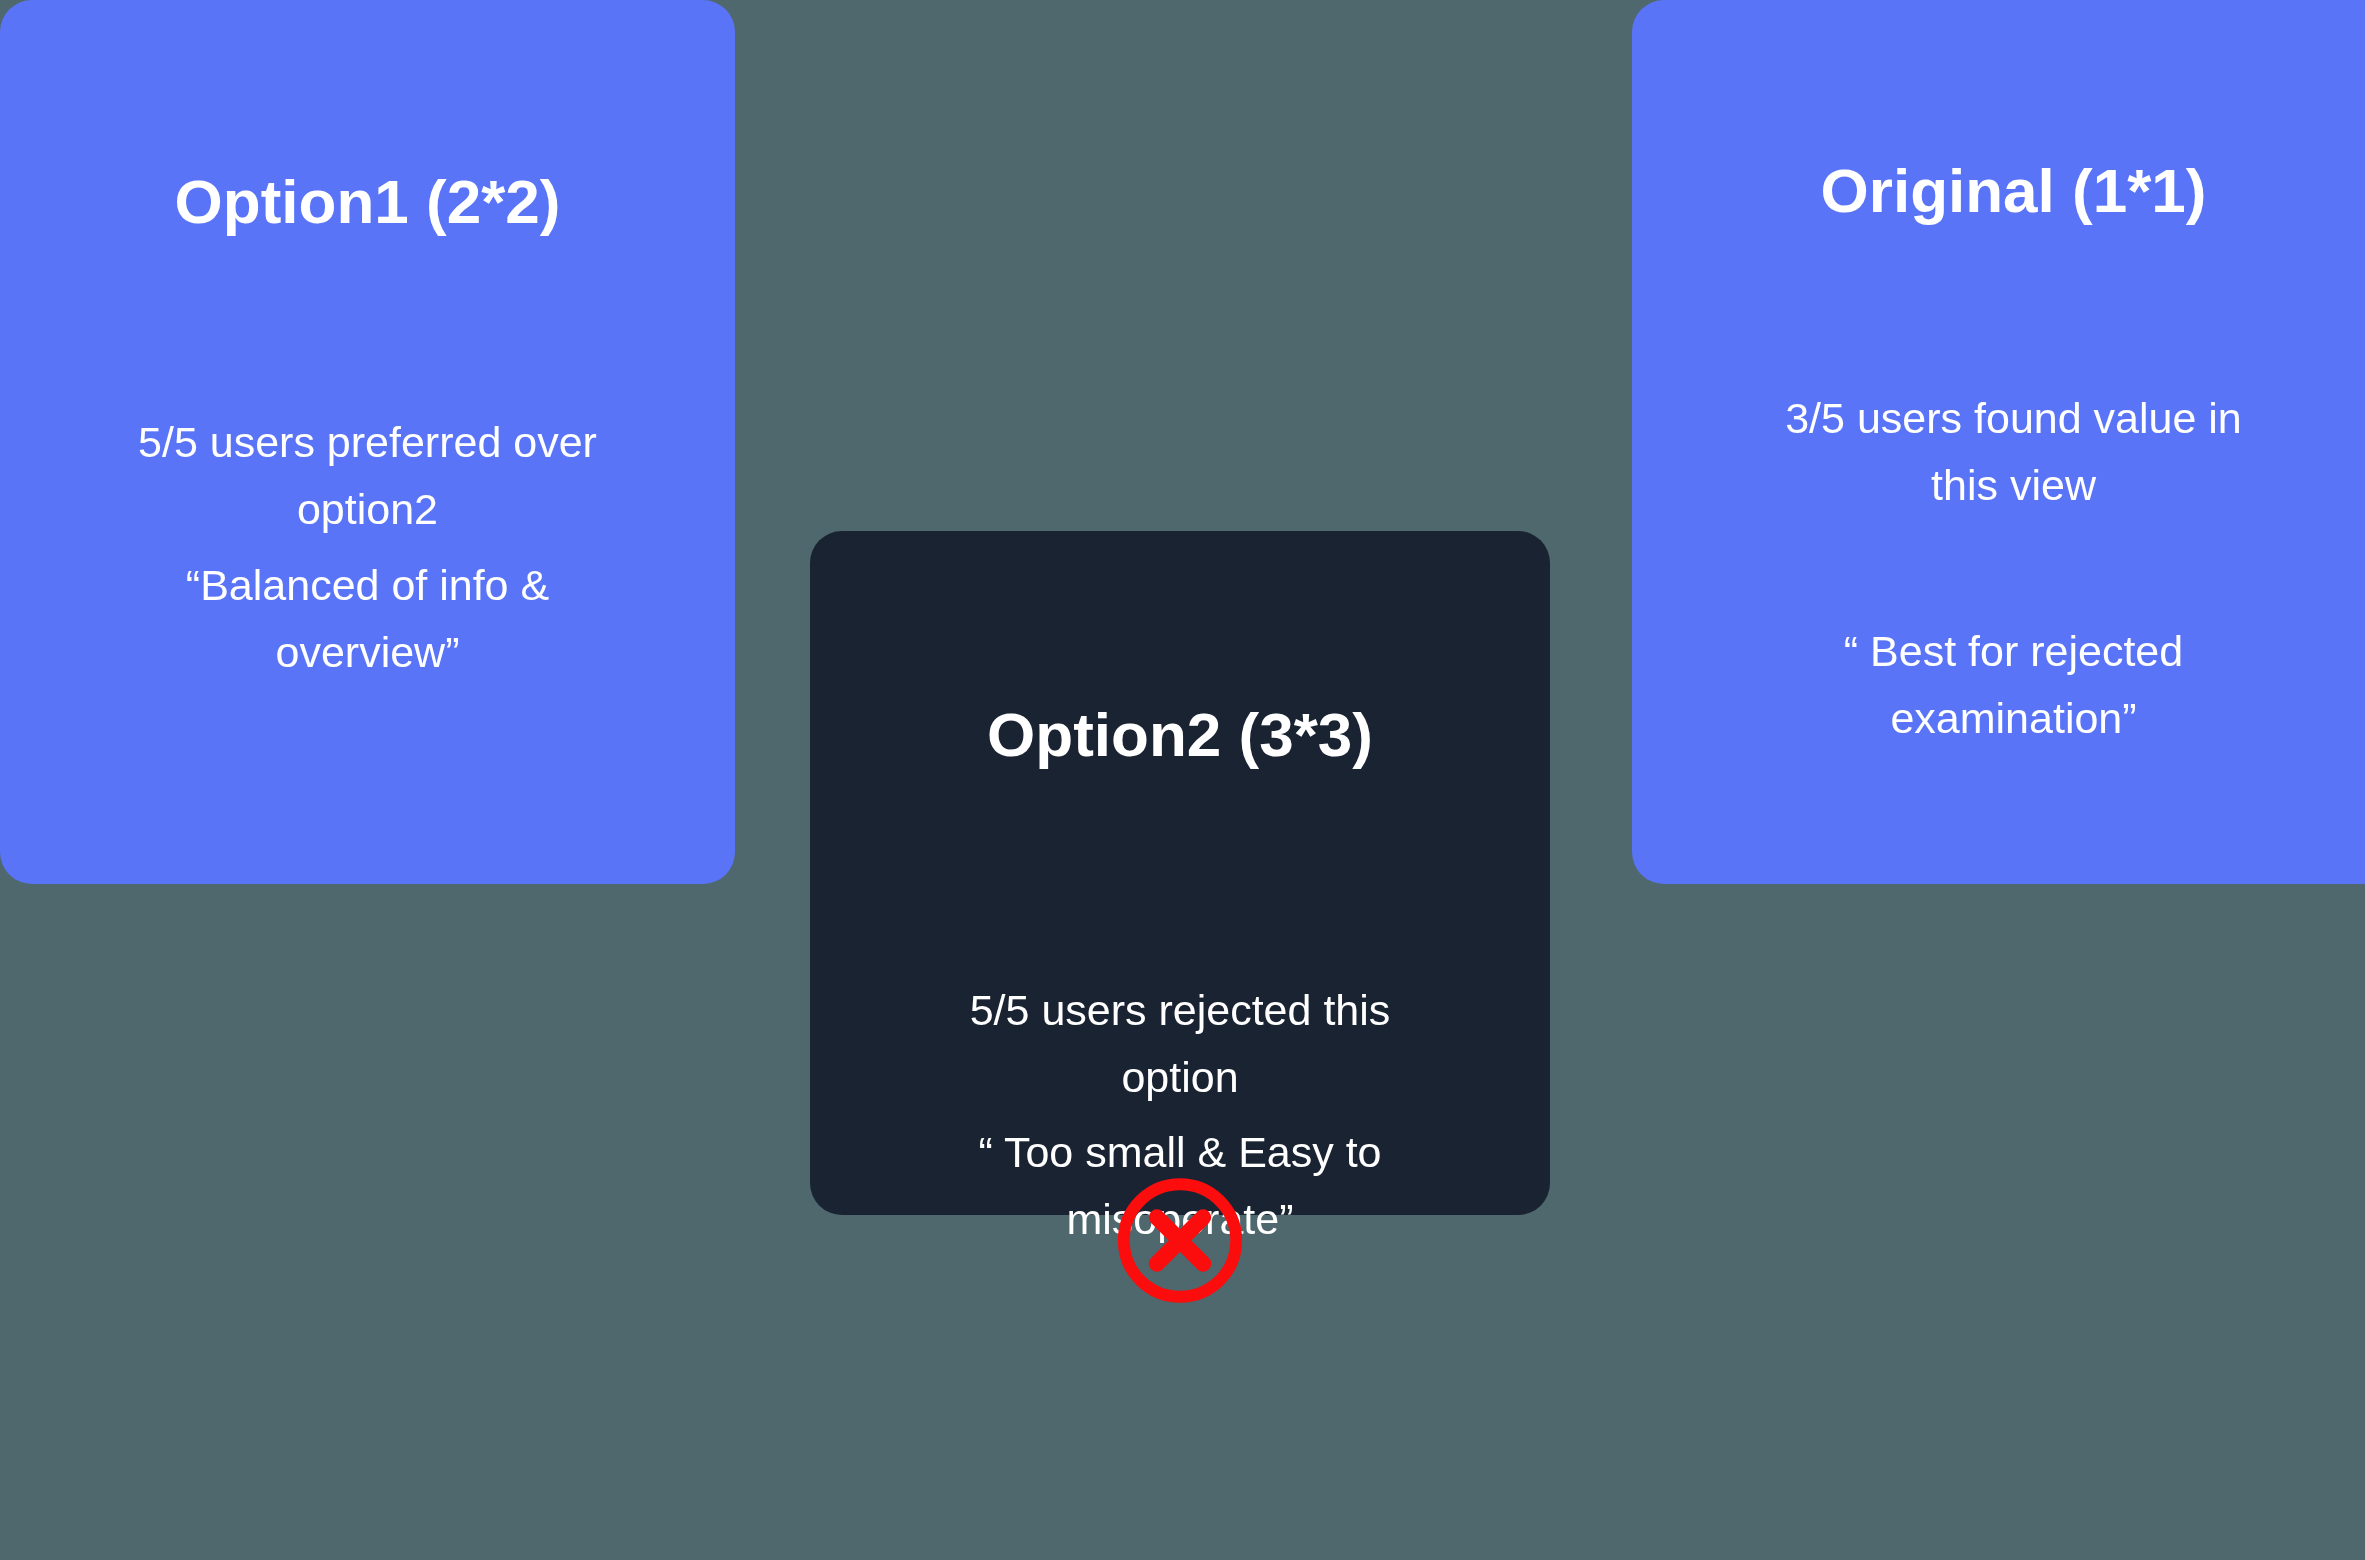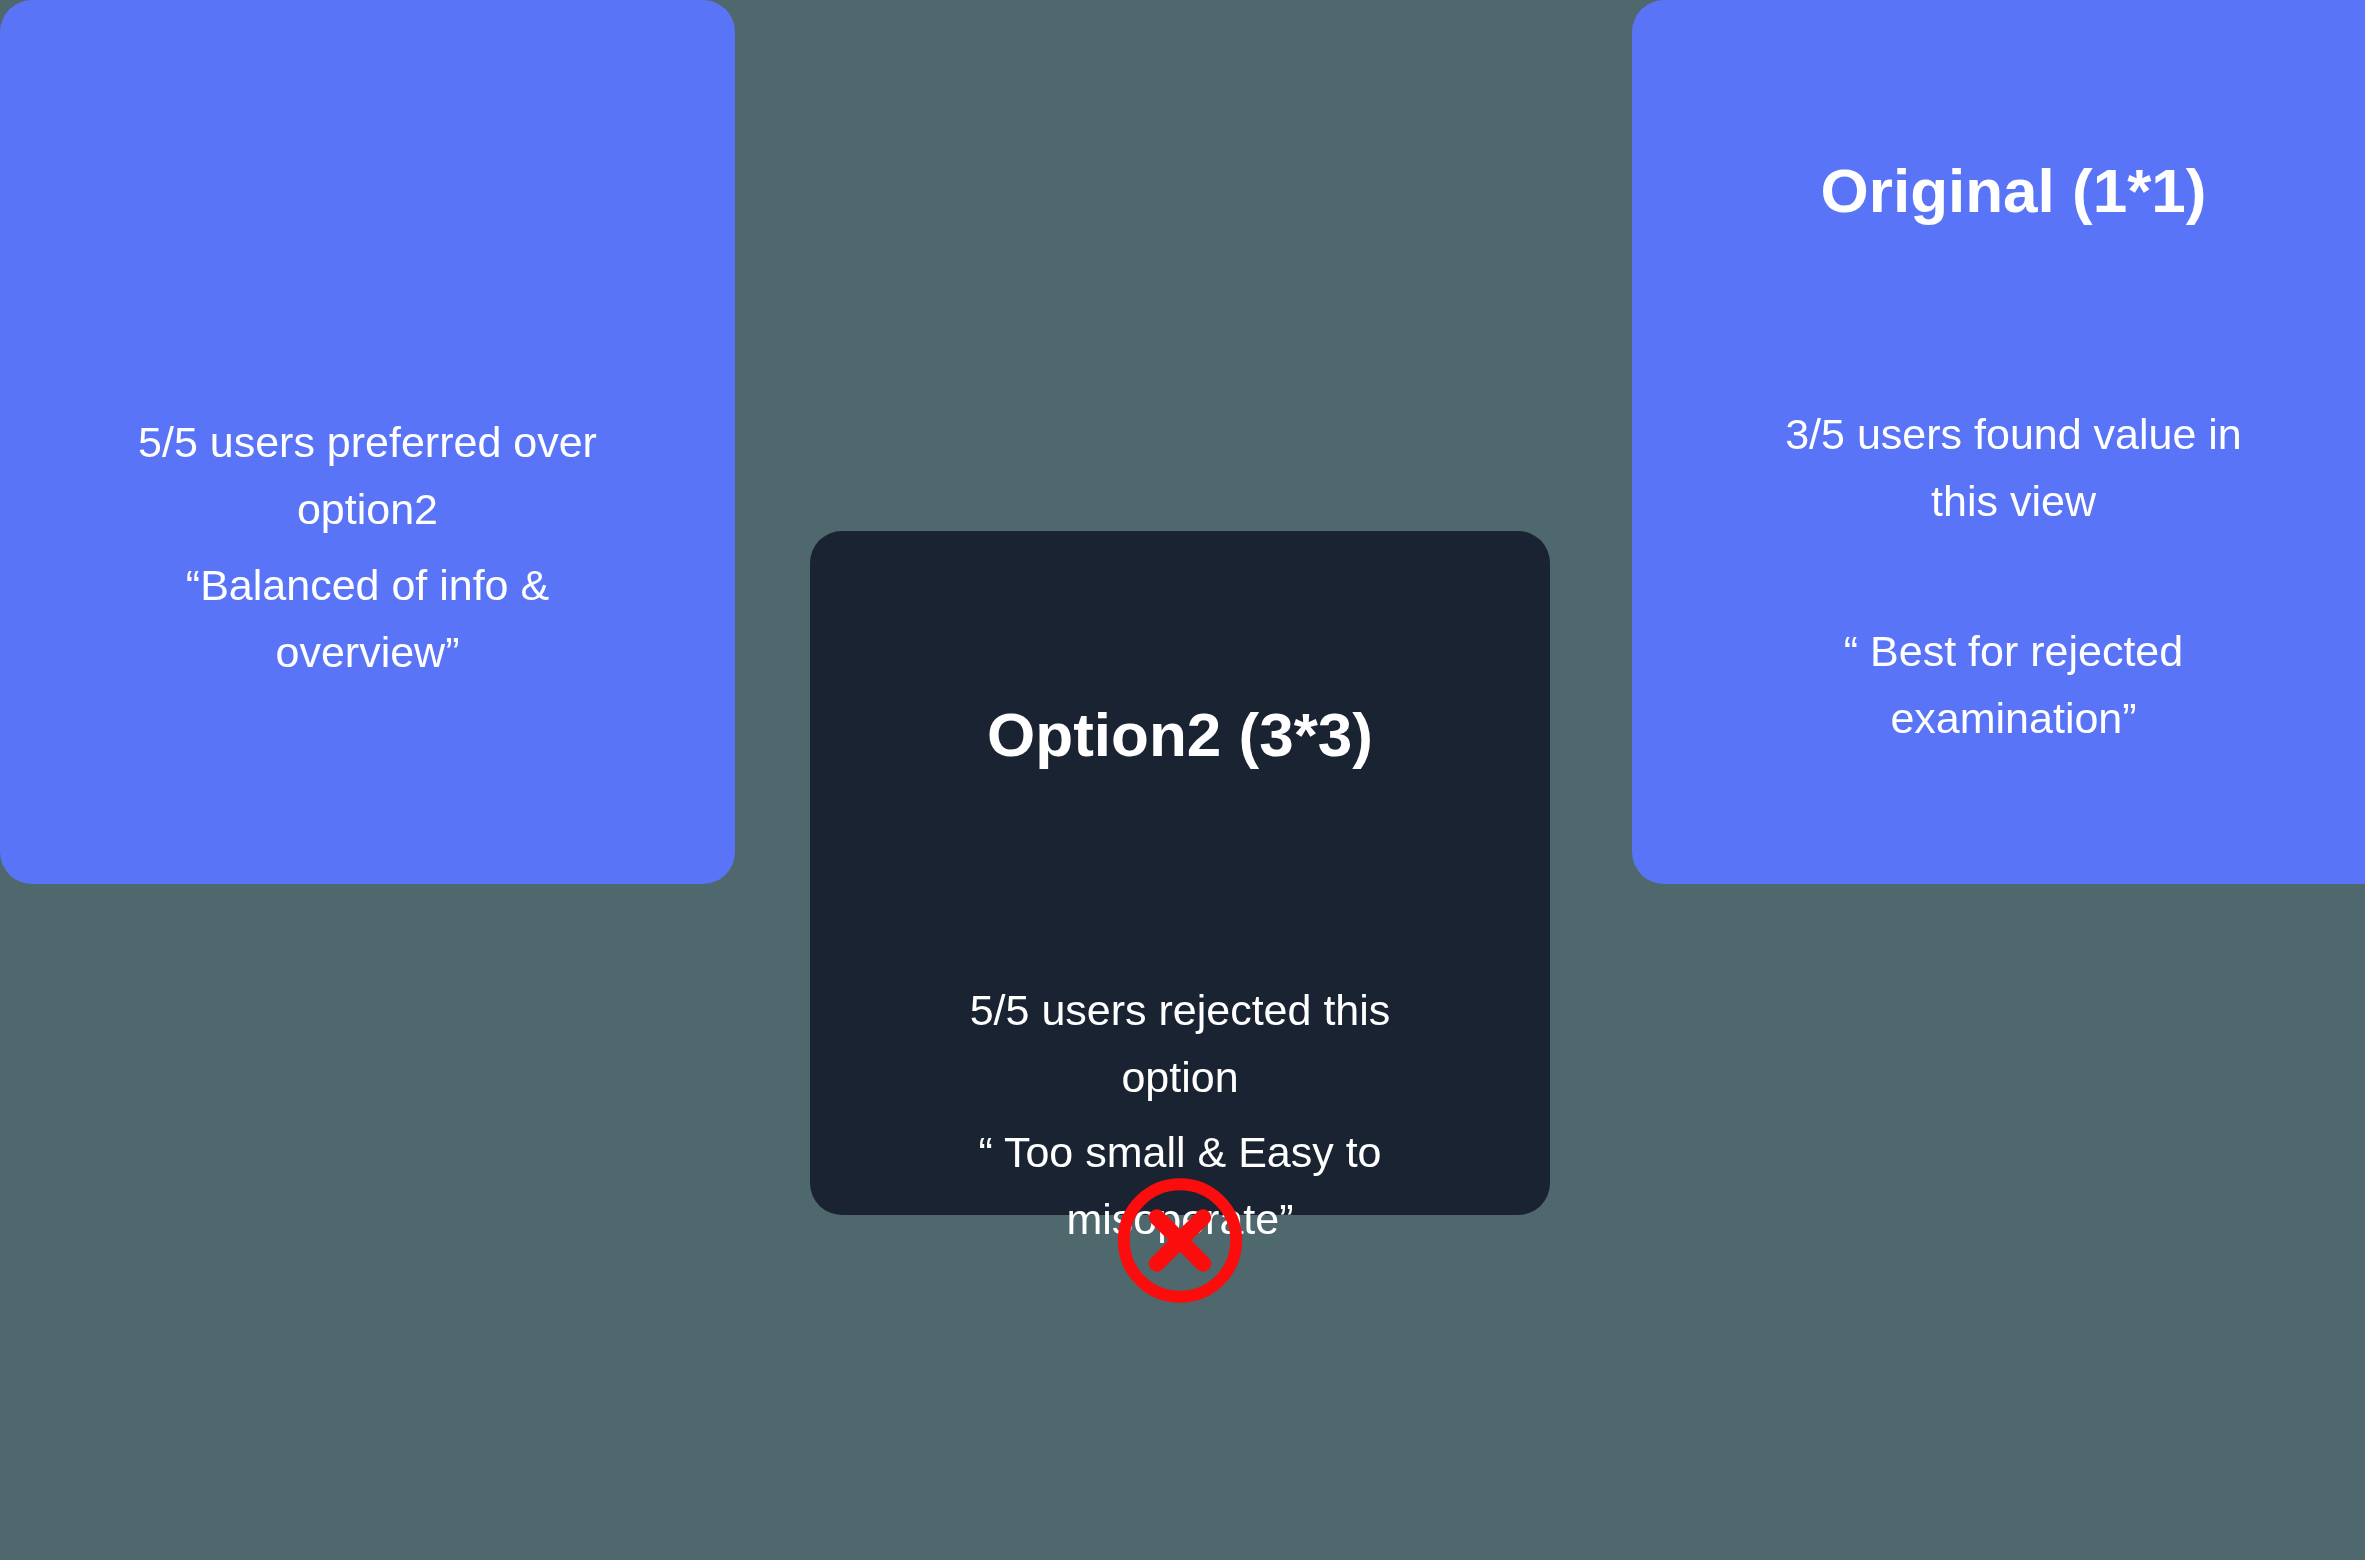--- a/index.html
+++ b/index.html
@@ -34,37 +34,38 @@
     position: absolute; left: 35px; right: 35px; margin: 0;
     text-align: center;
     font-size: 43px; line-height: 1.55; font-weight: 400;
     white-space: pre-line;
     color: #ffffff;
   }
   #card-option1  .bodytext { top: 409px;  }
   #card-option1  .quote    { top: 552px; font-weight: 400; }
   #card-option2  .bodytext { top: 446px;  }
   #card-option2  .quote    { top: 588px; }
-  #card-original .bodytext { top: 401px;  }
+  #card-original .bodytext { top: 385px;  }
   #card-original .quote    { top: 618px; }
 
   .icon-wrap {
     position: absolute;
     left: 50%; bottom: -88px;
     width: 125px; height: 125px;
     transform: translateX(-50%);
   }
   .icon-wrap svg { display: block; width: 100%; height: 100%; }
 </style>
 </head>
 <body>
 
 <div class="stage">
 
   <section class="card" id="card-option1">
+    <h2 class="title">Option1 (2*2)</h2>
     <p class="bodytext">5/5 users preferred over
 option2</p>
     <p class="quote">“Balanced of info &amp;
 overview”</p>
   </section>
 
   <section class="card" id="card-option2">
     <h2 class="title">Option2 (3*3)</h2>
     <p class="bodytext">5/5 users rejected this
 option</p>

